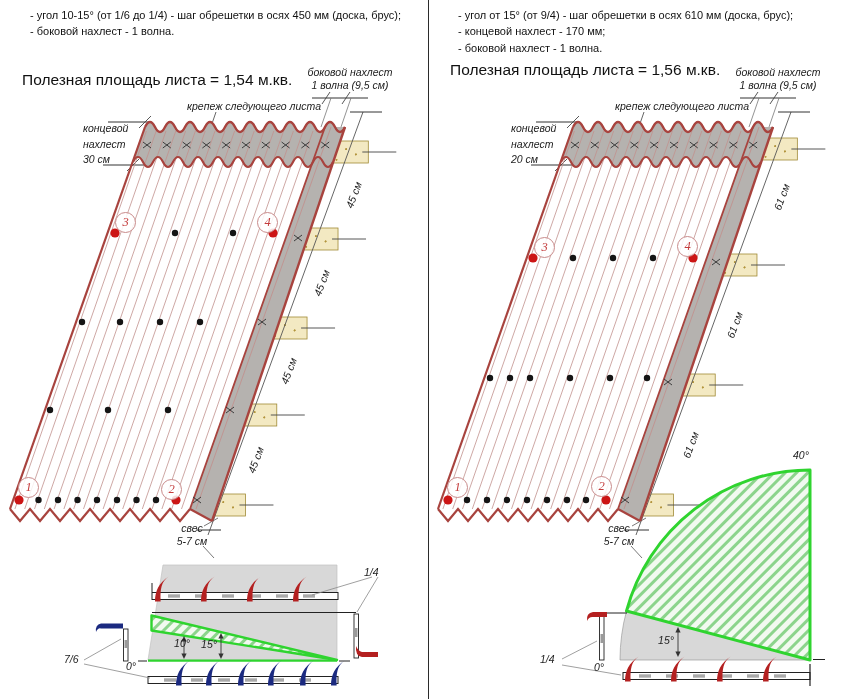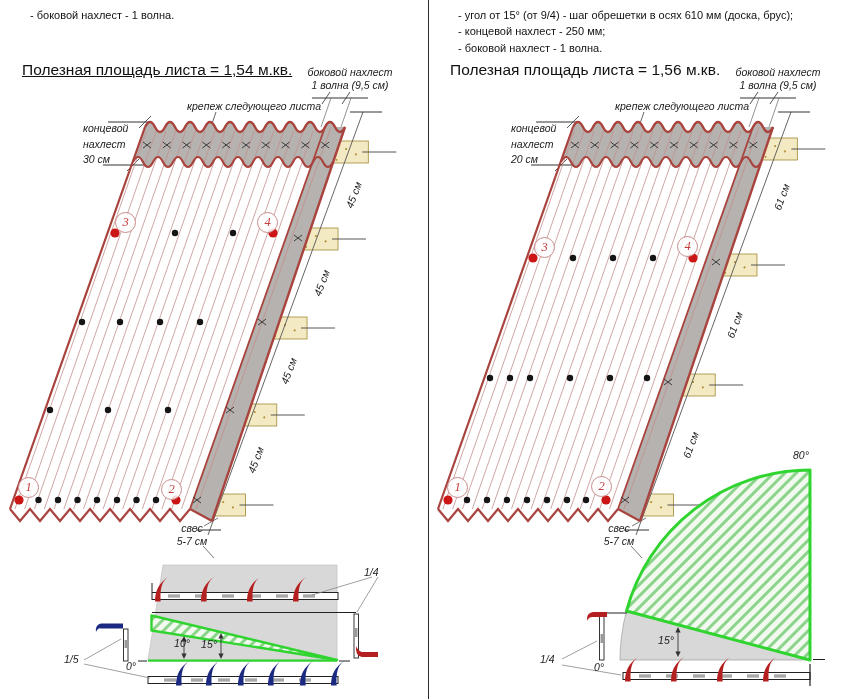--- a/index.html
+++ b/index.html
@@ -405,23 +405,24 @@
       <path d="M0,14 C0,6 3,-1 11,-6 C5,-2 4,4 4.5,14 Z" fill="#b42020" transform="translate(763,664) scale(1.25)"></path>
       <line x1="810" y1="664" x2="810" y2="686" stroke="#222" stroke-width="1.2"></line>
       <line x1="813" y1="659.5" x2="825" y2="659.5" stroke="#222" stroke-width="1"></line>
       <line x1="562" y1="659" x2="597" y2="641" stroke="#888" stroke-width="0.8"></line>
       <line x1="562" y1="665" x2="621" y2="675" stroke="#888" stroke-width="0.8"></line>
     </svg>
 
   <div class="vline"></div>
 
   <div style="position:absolute;left:30px;top:7px;">
+    <div class="bul" style="position:static">- угол 10-15° (от 1/6 до 1/4) - шаг обрешетки в осях 450 мм (доска, брус);</div>
     <div class="bul" style="position:static">- боковой нахлест - 1 волна.</div>
   </div>
-  <div class="area" style="left:22px;top:61px;text-decoration:underline;">Полезная площадь листа = 1,54 м.кв.</div>
+  <div class="area" style="left:22px;top:71px;">Полезная площадь листа = 1,54 м.кв.</div>
 
   <div class="lbl ctr" style="left:300px;top:66px;width:100px;">
     <div>боковой нахлест</div>
     <div>1 волна (9,5 см)</div>
   </div>
   <div class="lbl" style="left:187px;top:100px;">крепеж следующего листа</div>
   <div class="lbl rgt eo" style="left:83px;top:121px;width:57px;">
     <div>концевой</div>
     <div>нахлест</div>
     <div>30 см</div>
@@ -439,25 +440,25 @@
 
   <div class="marker" style="left:18px;top:477px;">1</div>
   <div class="marker" style="left:161px;top:479px;">2</div>
   <div class="marker" style="left:115px;top:212px;">3</div>
   <div class="marker" style="left:257px;top:212px;">4</div>
 
   <div class="lbl ctr" style="left:168px;top:637px;width:28px;">10°</div>
   <div class="lbl ctr" style="left:195px;top:638px;width:28px;">15°</div>
   <div class="lbl rgt" style="left:126px;top:660px;width:20px;">0°</div>
   <div class="lbl" style="left:364px;top:566px;">1/4</div>
-  <div class="lbl" style="left:64px;top:653px;">1/5</div>
+  <div class="lbl" style="left:64px;top:653px;">7/6</div>
 
   <div style="position:absolute;left:458px;top:7px;">
     <div class="bul" style="position:static">- угол от 15° (от 9/4) - шаг обрешетки в осях 610 мм (доска, брус);</div>
-    <div class="bul" style="position:static">- концевой нахлест - 250 мм;</div>
+    <div class="bul" style="position:static">- концевой нахлест - 170 мм;</div>
     <div class="bul" style="position:static">- боковой нахлест - 1 волна.</div>
   </div>
   <div class="area" style="left:450px;top:61px;">Полезная площадь листа = 1,56 м.кв.</div>
 
   <div class="lbl ctr" style="left:728px;top:66px;width:100px;">
     <div>боковой нахлест</div>
     <div>1 волна (9,5 см)</div>
   </div>
   <div class="lbl" style="left:615px;top:100px;">крепеж следующего листа</div>
   <div class="lbl rgt eo" style="left:511px;top:121px;width:57px;">
@@ -473,18 +474,18 @@
   <div class="lbl ctr" style="left:596px;top:522px;width:46px;">
     <div>свес</div>
     <div>5-7 см</div>
   </div>
 
   <div class="marker" style="left:447px;top:477px;">1</div>
   <div class="marker" style="left:591px;top:476px;">2</div>
   <div class="marker" style="left:534px;top:237px;">3</div>
   <div class="marker" style="left:677px;top:236px;">4</div>
 
-  <div class="lbl" style="left:793px;top:449px;">80°</div>
+  <div class="lbl" style="left:793px;top:449px;">40°</div>
   <div class="lbl ctr" style="left:652px;top:634px;width:28px;">15°</div>
   <div class="lbl rgt" style="left:594px;top:661px;width:20px;">0°</div>
   <div class="lbl" style="left:540px;top:653px;">1/4</div>
 
 </div>
 
 </body></html>

